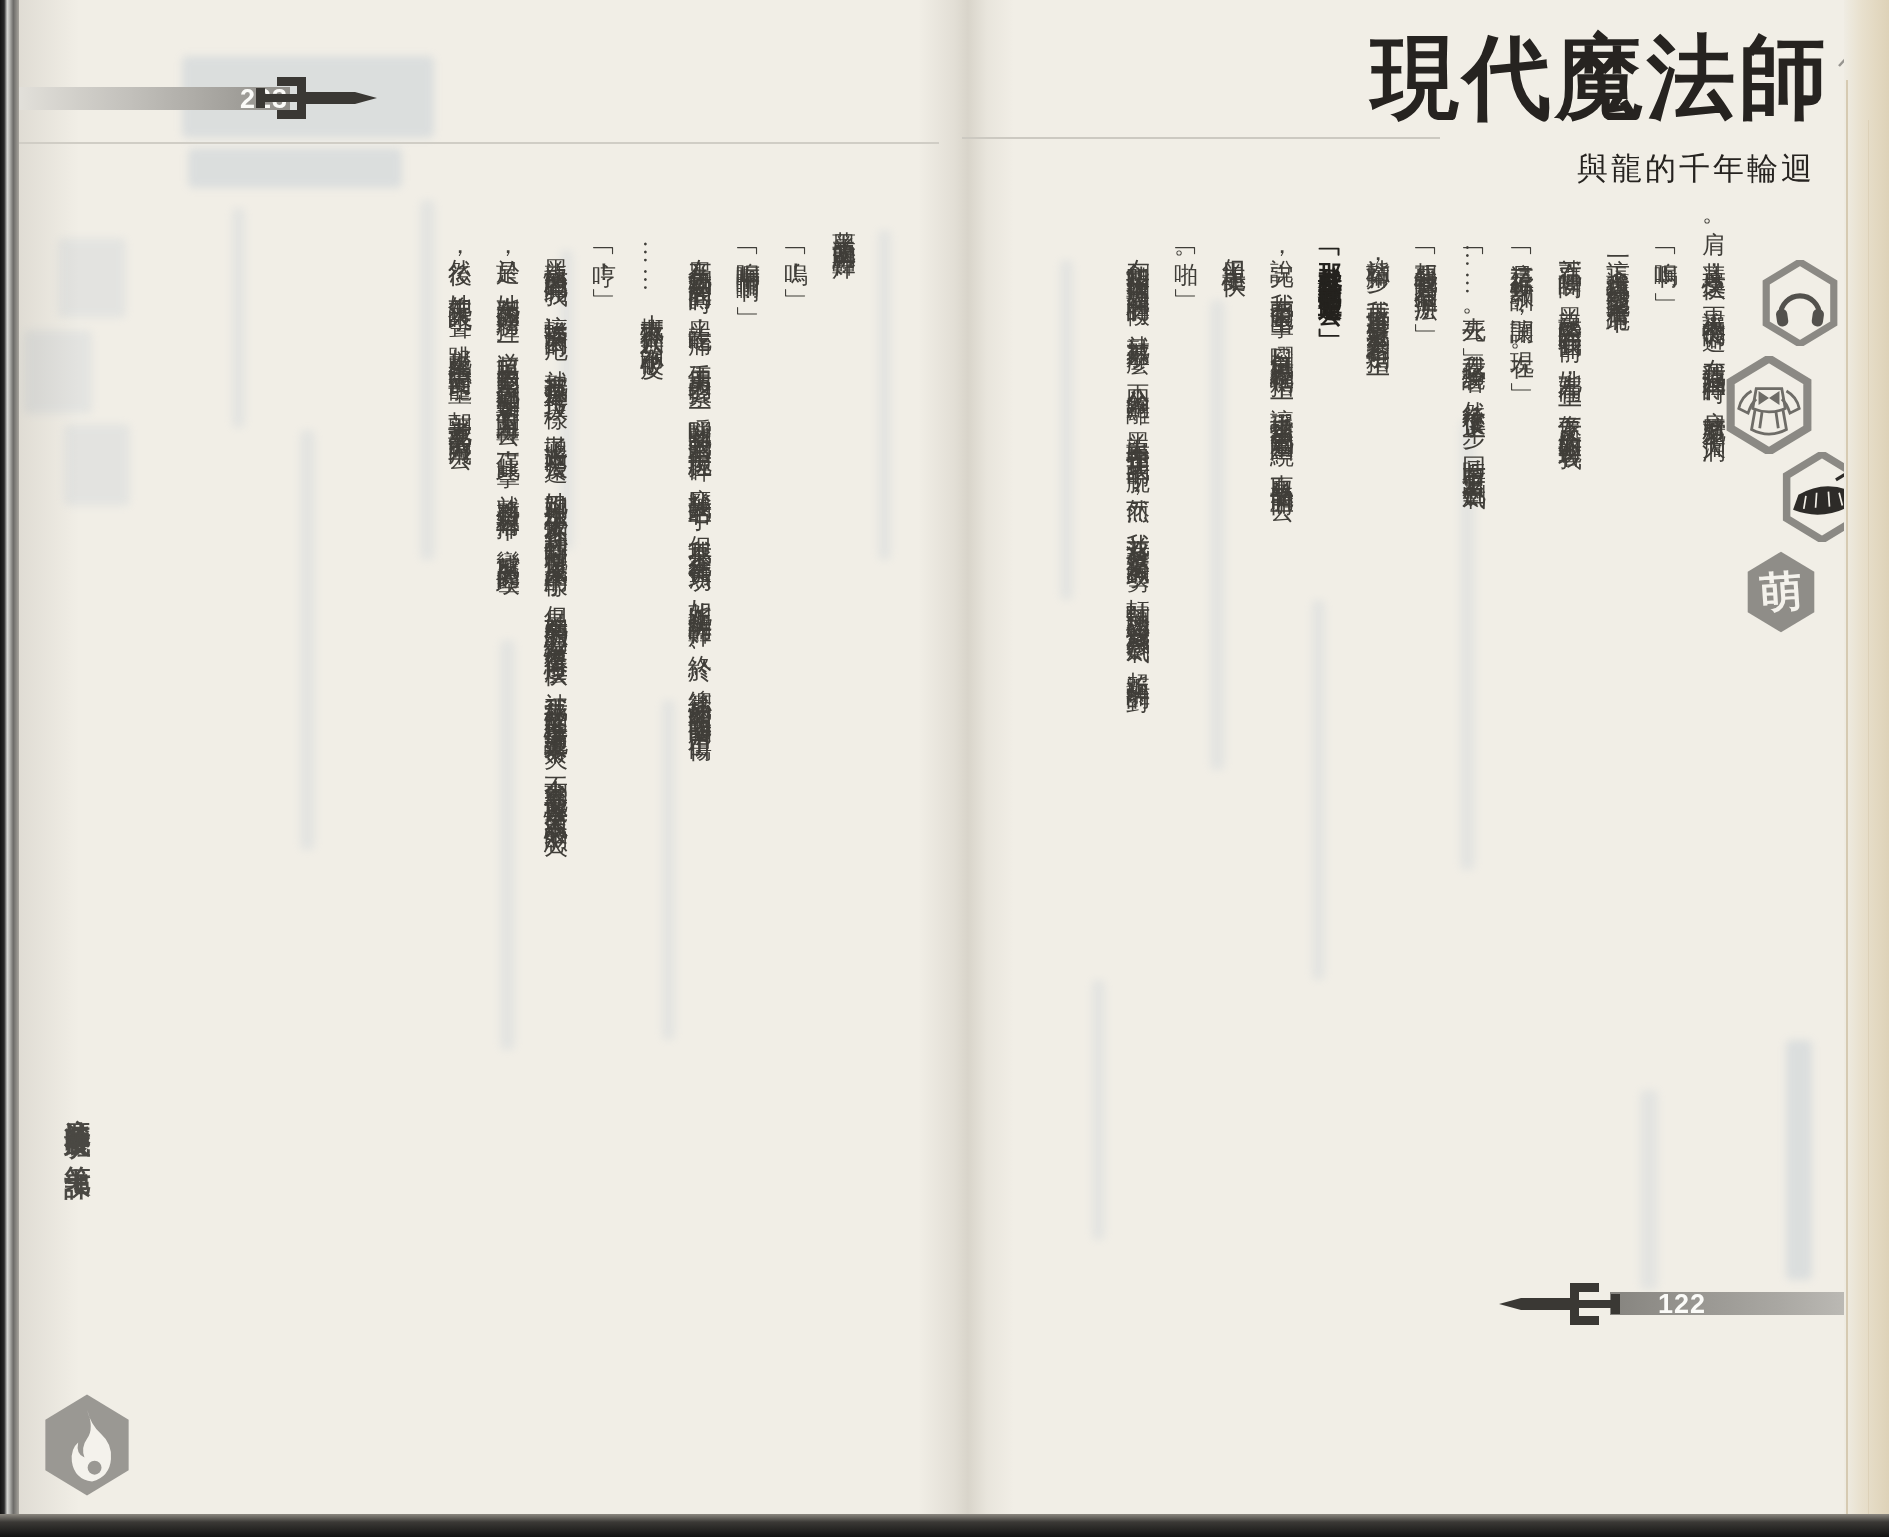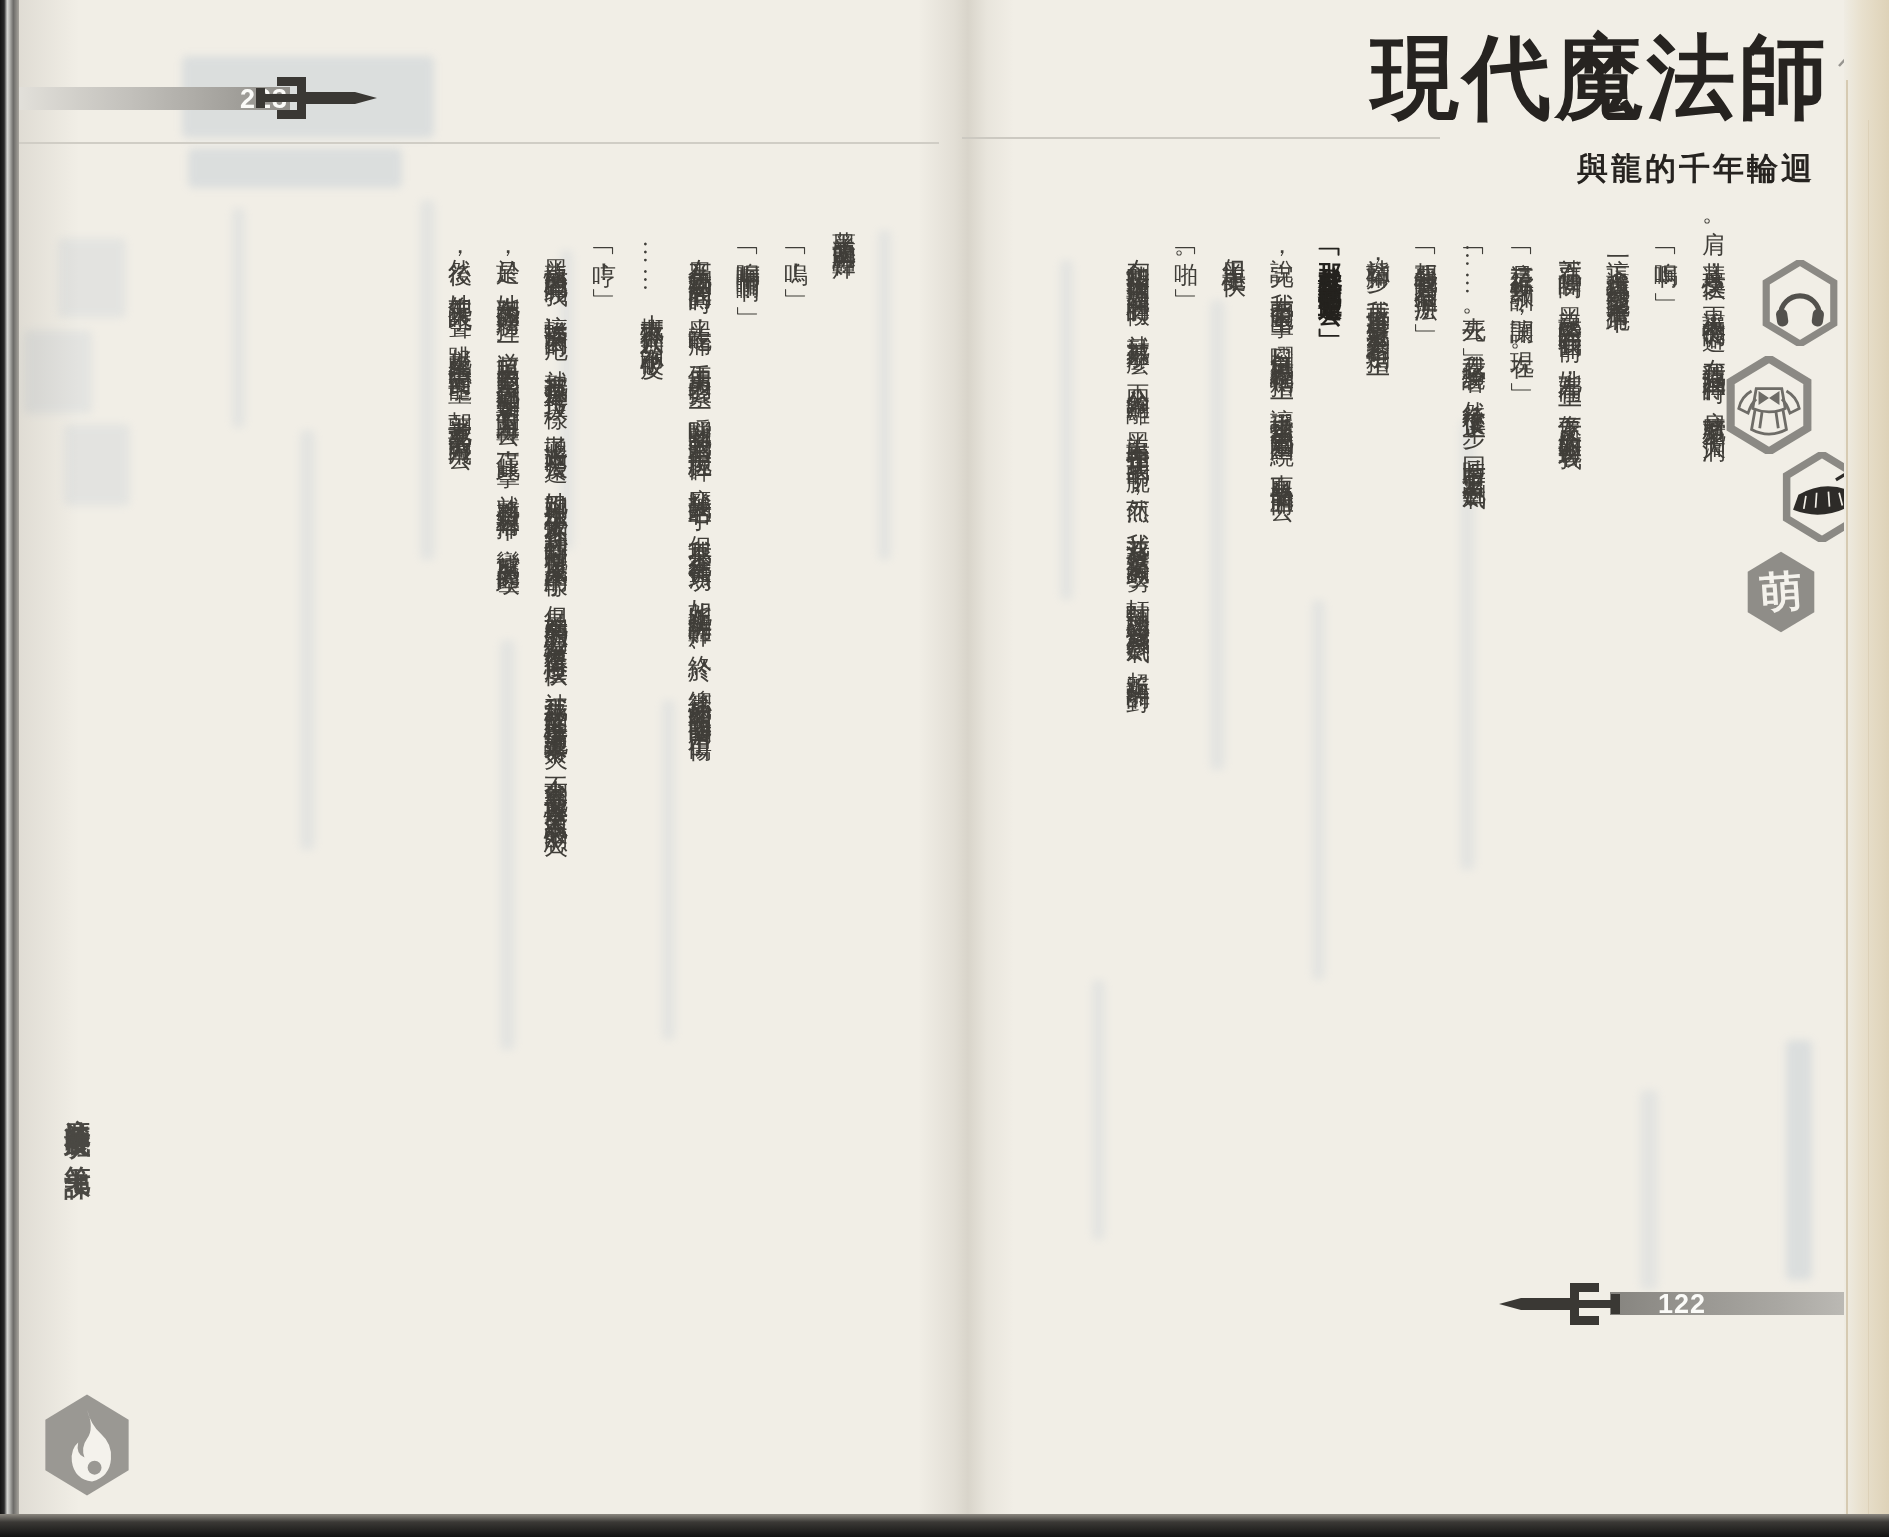--- a/index.html
+++ b/index.html
@@ -39,21 +39,21 @@
   .line-left{left:19px;top:142px;width:920px;}
   .line-right{left:962px;top:137px;width:478px;background:#ccc9c1;}
   .squiggle{position:absolute;left:1838px;top:46px;width:50px;height:26px;}
 
   
   .logo-title{position:absolute;right:58px;top:34px;
     font-family:"Liberation Sans","DejaVu Sans",sans-serif;font-weight:900;
     font-size:88px;line-height:1;color:#262320;letter-spacing:4px;
     transform:scaleY(1.04);white-space:nowrap;}
   .logo-sub{position:absolute;right:74px;top:148px;
-    font-family:"Liberation Sans","DejaVu Sans",sans-serif;font-weight:700;
+    font-family:"Liberation Sans","DejaVu Sans",sans-serif;font-weight:400;
     font-size:31px;color:#262320;letter-spacing:3px;white-space:nowrap;}
 
   
   .vtext{position:absolute;writing-mode:vertical-rl;text-orientation:mixed;
     font-size:24px;letter-spacing:3.5px;line-height:48px;color:#403e39;
     width:722px;height:1080px;top:212px;}
   .vtext p{margin:0;}
   .vtext p.indent{text-indent:28px;}
   .vtext p.bold{font-weight:bold;color:#24221e;}
   .text-223{left:146px;}

